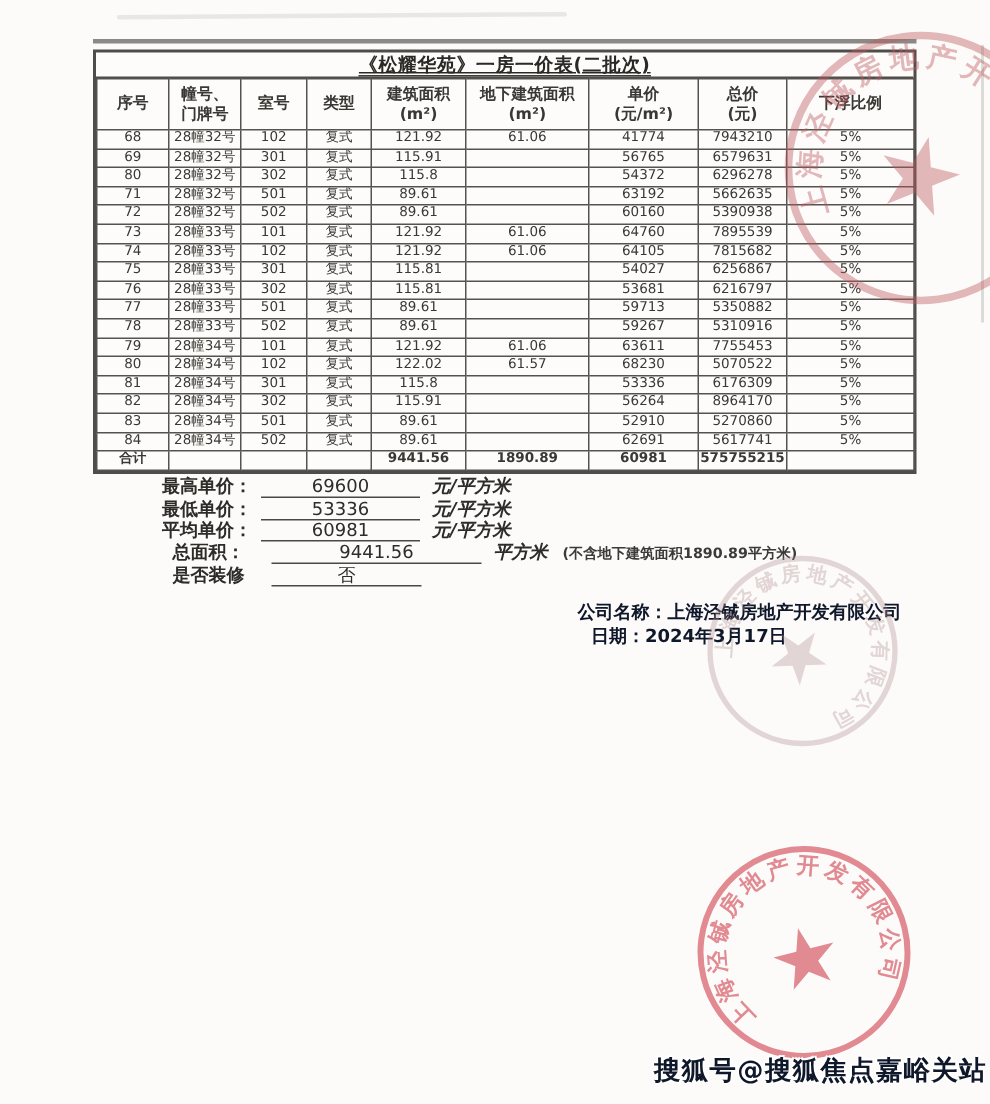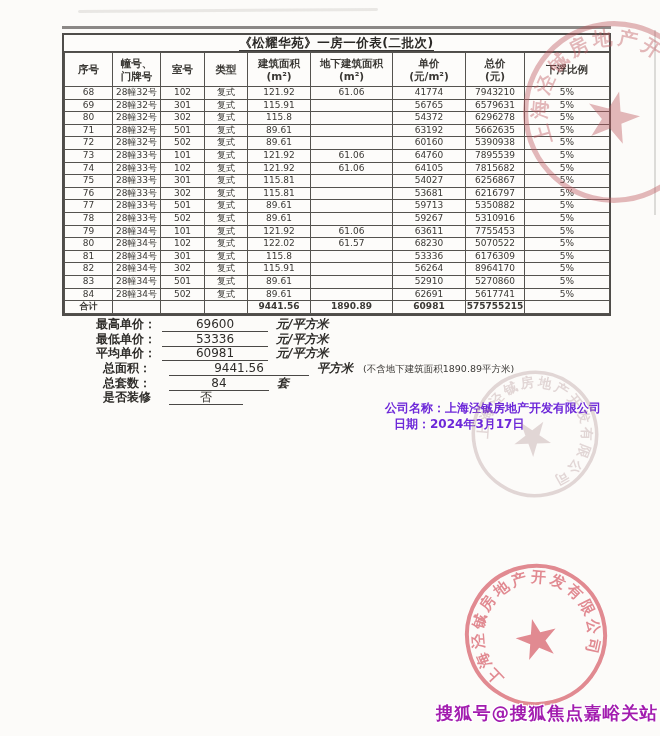--- a/index.html
+++ b/index.html
@@ -11,57 +11,57 @@
   .scan-top-streak { position:absolute; left:78px; top:9px; width:300px; height:3px;
     background:#d9d7d4; opacity:.55; transform:rotate(-.4deg); border-radius:2px; }
   .scan-right-edge { position:absolute; left:654px; top:30px; width:2px; height:185px;
     background:#cfcdca; opacity:.7; }
   .table-top-rule { position:absolute; left:62px; top:26px; width:549px; height:3px;
     background:#6e6c69; opacity:.8; }
 
   
   .sheet { position:absolute; left:62px; top:33px; width:549px; border:2px solid #4f4d4a; background:rgba(255,255,255,.25); }
   .sheet-title { height:17px; line-height:16px; text-align:center; font-weight:bold; font-size:12.5px;
-    border-bottom:1px solid #4f4d4a; color:#2b2926; letter-spacing:.5px; }
+    border-bottom:1px solid #4f4d4a; color:#2b2926; letter-spacing:.5px;text-decoration:underline; }
   .sheet-title span { border-bottom:1.5px solid #3c3a37; }
   table.price { width:100%; border-collapse:collapse; table-layout:fixed; }
   table.price th, table.price td { border:1px solid #55534f; overflow:hidden; white-space:nowrap;
     text-align:center; vertical-align:middle; color:#3a3834; }
   table.price th { height:34px; font-size:10.5px; font-weight:bold; line-height:1.15; padding:1px 0; }
   table.price td { height:11.6px; line-height:11.6px; font-size:9px; padding:0; }
   tr.total-row td { font-weight:bold; }
 
   
   .summary { position:absolute; left:96px; top:317px; font-size:12px; font-weight:bold; color:#2e2c29; }
   .summary-line { height:14.7px; line-height:14px; white-space:nowrap; }
-  .s-label { display:inline-block; min-width:66px; }
+  .s-label { display:inline-block; min-width:66px;margin-left:12px; }
   .s-value { display:inline-block; text-align:center; border-bottom:1.2px solid #4a4846; margin-right:8px;
     font-weight:normal; }
   .summary-line:nth-child(-n+3) .s-value { width:106px; }
   .summary-line:nth-child(4) .s-value { width:140px; }
   .summary-line:nth-child(5) .s-value { width:100px; }
   .summary-line:nth-child(6) .s-value { width:74px; }
   .summary-line:nth-child(n+4) { padding-left:7px; }
   .s-unit { font-weight:bold;font-style:italic; }
-  .s-note { font-size:9.5px; font-weight:normal; margin-left:10px; color:#3c3a37; }
-
-  
-  .company { position:absolute; left:385px; top:401px; font-size:12px; font-weight:bold; color:#6d28d9;
+  .s-note { font-size:9.5px; font-weight:bold; margin-left:10px; color:#3c3a37; }
+
+  
+  .company { position:absolute; left:385px; top:401px; font-size:12px; font-weight:bold; color:#0f172a;
     line-height:15.5px; white-space:nowrap; }
   .company .date-line { padding-left:9px; }
 
   
   .stamp { position:absolute; pointer-events:none; }
   .stamp-top { left:518px; top:16px; width:192px; height:192px; color:#bf5a60; opacity:.42; transform:rotate(14deg); }
   .stamp-mid { left:468px; top:367px; width:134px; height:134px; color:#b09093; opacity:.34; transform:rotate(34deg); }
   .stamp-bottom { left:461px; top:560px; width:150px; height:150px; color:#dd7780; opacity:.85; transform:rotate(-14deg); }
 
   
   .watermark { position:absolute; left:436px; top:701px; font-size:17.5px; font-weight:bold; letter-spacing:1px;
-    color:#a21caf; text-shadow:-1px -1px 0 #fff, 1px -1px 0 #fff, -1px 1px 0 #fff, 1px 1px 0 #fff, 0 0 2px #fff;
+    color:#0f172a; text-shadow:-1px -1px 0 #fff, 1px -1px 0 #fff, -1px 1px 0 #fff, 1px 1px 0 #fff, 0 0 2px #fff;
     white-space:nowrap; }
 </style>
 </head>
 <body>
 
 <div class="page">
 
   <div class="scan-top-streak"></div>
   <div class="scan-right-edge"></div>
   <div class="table-top-rule"></div>
@@ -332,21 +332,20 @@
           </tr>
         </tbody>
     </table>
   </div>
 
   <div class="summary">
       <div class="summary-line"><span class="s-label">最高单价：</span><span class="s-value">69600</span><span class="s-unit">元/平方米</span></div>
       <div class="summary-line"><span class="s-label">最低单价：</span><span class="s-value">53336</span><span class="s-unit">元/平方米</span></div>
       <div class="summary-line"><span class="s-label">平均单价：</span><span class="s-value">60981</span><span class="s-unit">元/平方米</span></div>
       <div class="summary-line"><span class="s-label">总面积：</span><span class="s-value">9441.56</span><span class="s-unit">平方米</span><span class="s-note">(不含地下建筑面积1890.89平方米)</span></div>
-      <div class="summary-line"><span class="s-label">总套数：</span><span class="s-value">84</span><span class="s-unit">套</span></div>
       <div class="summary-line"><span class="s-label">是否装修</span><span class="s-value">否</span></div>
     </div>
 
   <div class="company">
     <div class="name-line">公司名称：上海泾铖房地产开发有限公司</div>
     <div class="date-line">日期：2024年3月17日</div>
   </div>
 
   <svg class="stamp stamp-top" viewBox="0 0 150 150">
     <use href="#seal"></use>

